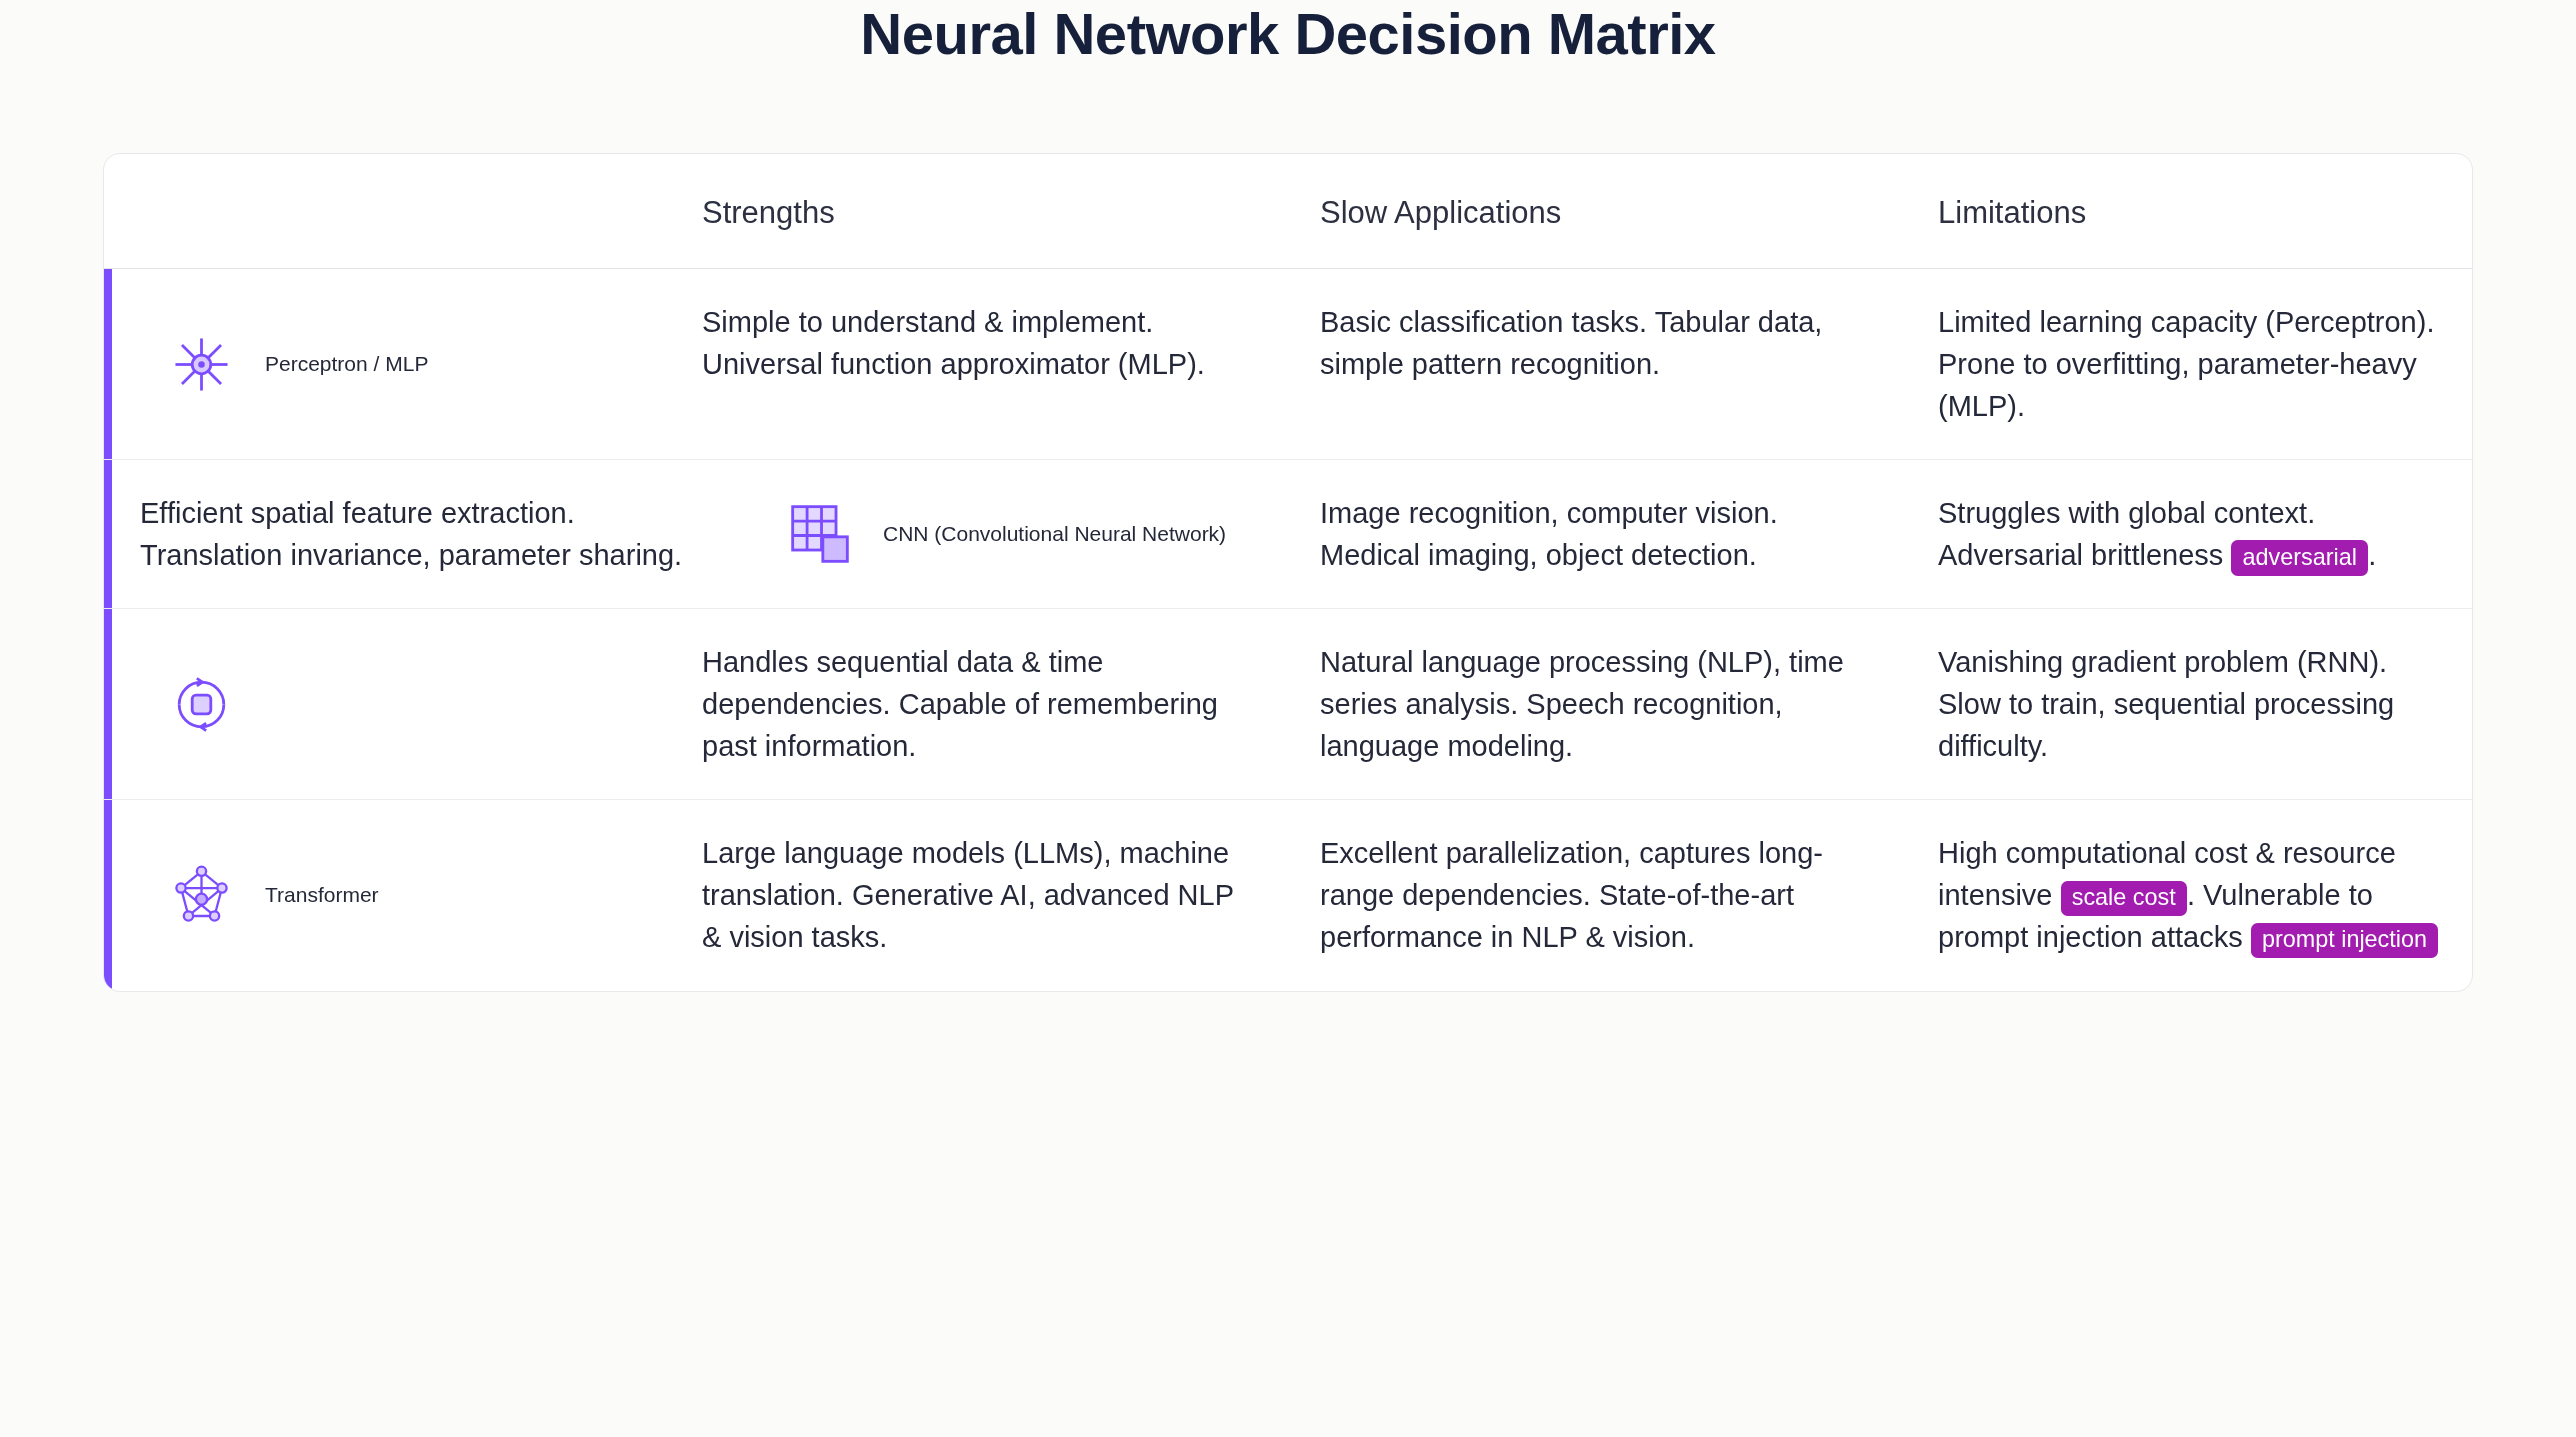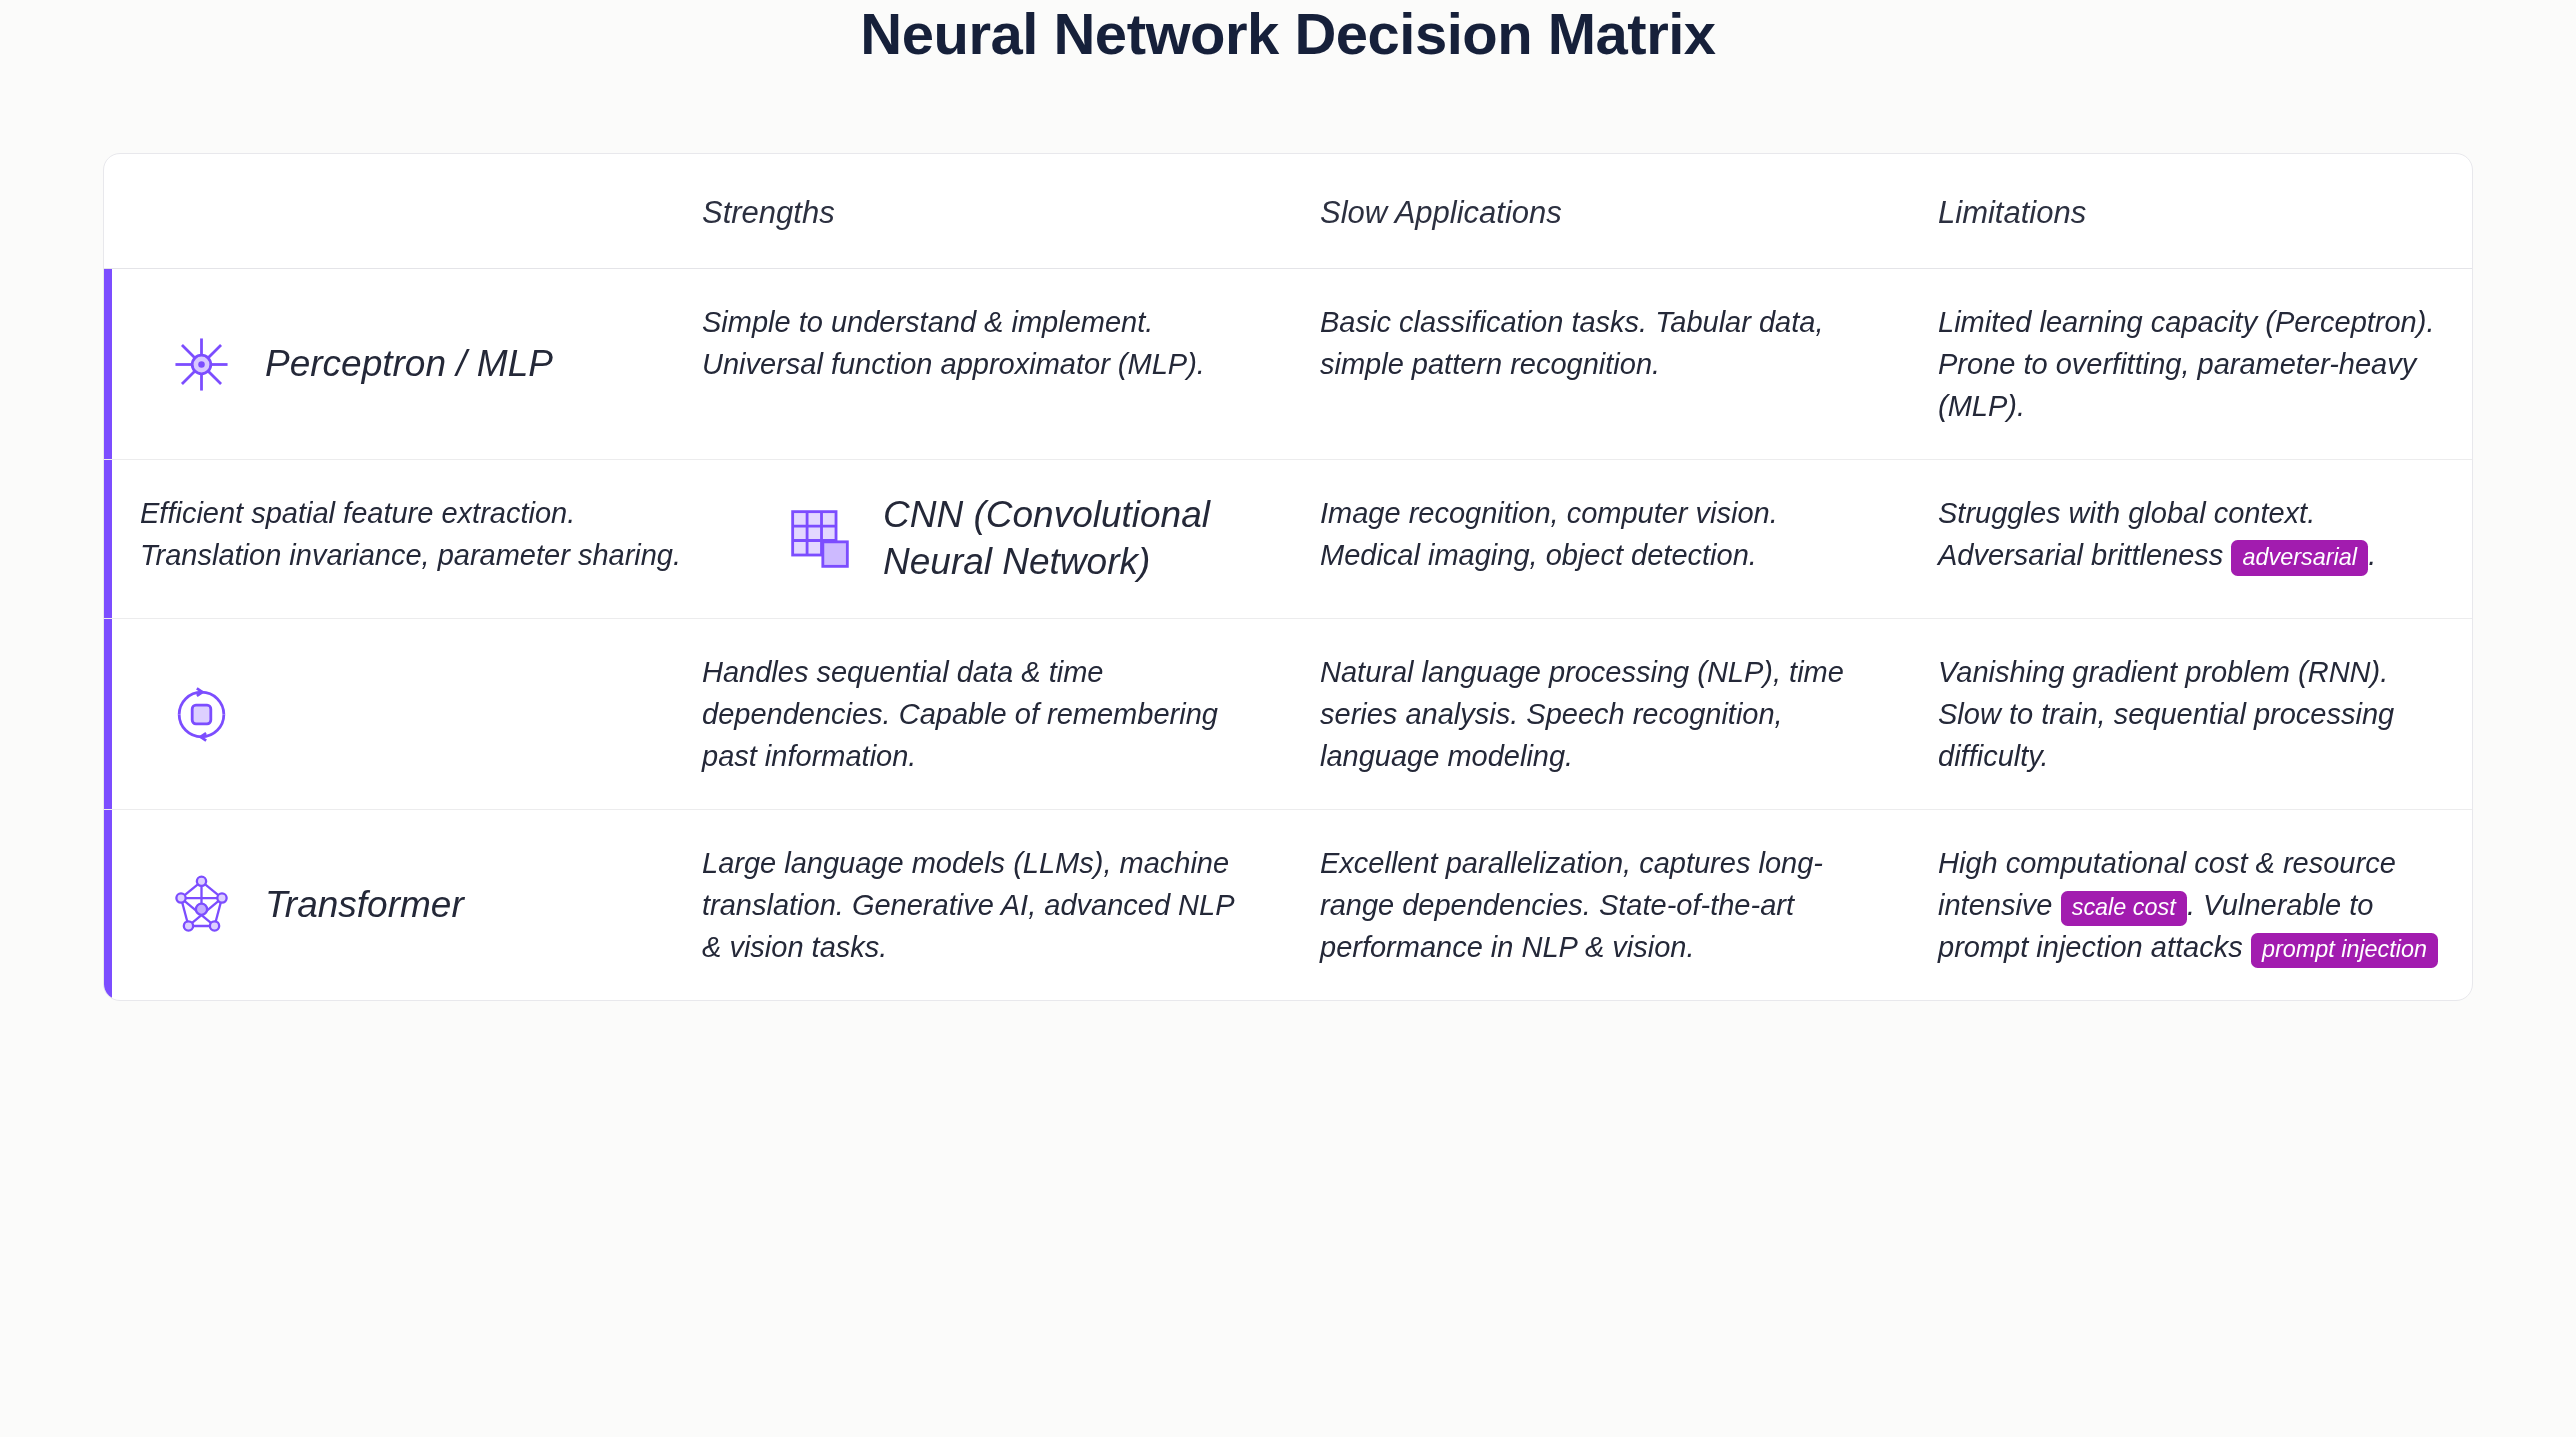--- a/index.html
+++ b/index.html
@@ -29,21 +29,20 @@
     letter-spacing: -0.5px;
     margin: 0;
     padding-bottom: 0;
   }
   .table-card {
     margin: 86px 103px 0 103px;
     background: #ffffff;
     border: 1.9px solid #e8e8ec;
     border-radius: 17px;
     overflow: hidden;
-    font-style: italic;
   }
   .row {
     display: flex;
     position: relative;
     border-bottom: 1.9px solid #ececed;
   }
   .row:last-child {
     border-bottom: none;
   }
   .header-row {
@@ -83,21 +82,21 @@
   }
   .icon-wrap {
     width: 79px;
     height: 79px;
     flex: 0 0 79px;
     display: flex;
     align-items: center;
     justify-content: center;
   }
   .type-label {
-    font-size: 37px;
+    font-size: 21px;
     line-height: 1.27;
     color: #242838;
   }
   .body-text {
     font-size: 29px;
     line-height: 1.45;
     color: #242838;
   }
   .tag {
     display: inline-block;

